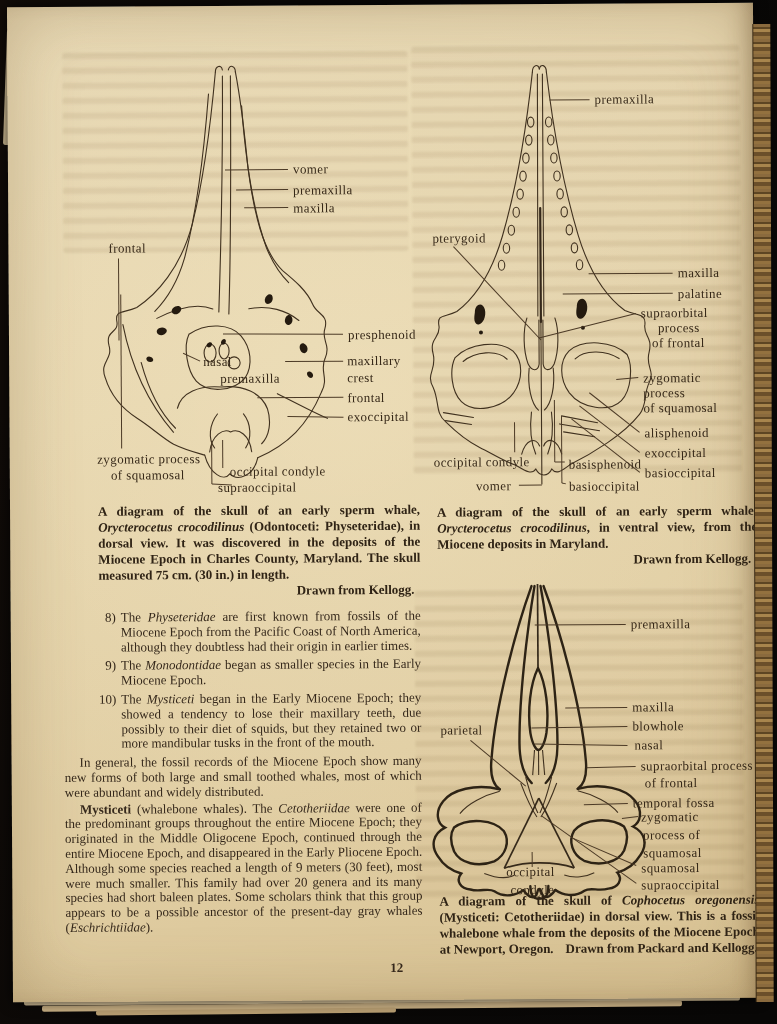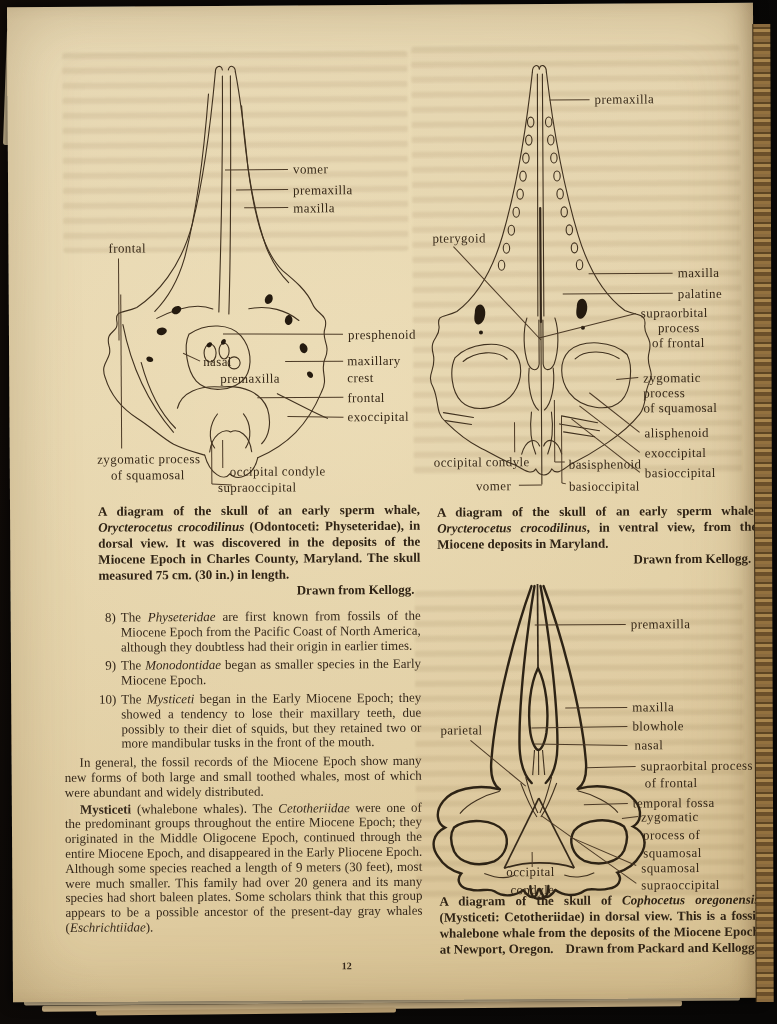--- a/index.html
+++ b/index.html
@@ -59,21 +59,21 @@
   .cap1{left:88px;top:497px;width:322px;}
   .cap2{left:427px;top:500px;width:320px;}
   .cap3{left:427px;top:889px;width:320px;}
   .credit{display:block;text-align:right;padding-right:6px;}
   .cap3 .credit{margin-top:-15.9px;padding-right:2px;}
 
   .bodycol{left:53px;top:604px;width:357px;font-size:13px;line-height:14.8px;text-align:justify;}
   .li{position:relative;padding-left:57px;margin-bottom:4px;}
   .li .num{position:absolute;left:16px;width:36px;text-align:right;}
   .para{text-indent:15px;margin-top:2px;}
-  .pagenum{left:329px;top:955px;width:80px;text-align:left;font-weight:bold;font-size:10px;}
+  .pagenum{left:344px;top:955px;width:80px;text-align:center;font-weight:bold;font-size:13px;}
   i{}
   b{font-weight:bold;}
 </style>
 </head>
 <body>
 
 <div class="edge-sliver sliver-tl"></div>
 <div class="edge-sliver stack1"></div>
 <div class="edge-sliver stack2"></div>
 <div class="edge-sliver stack3"></div>

